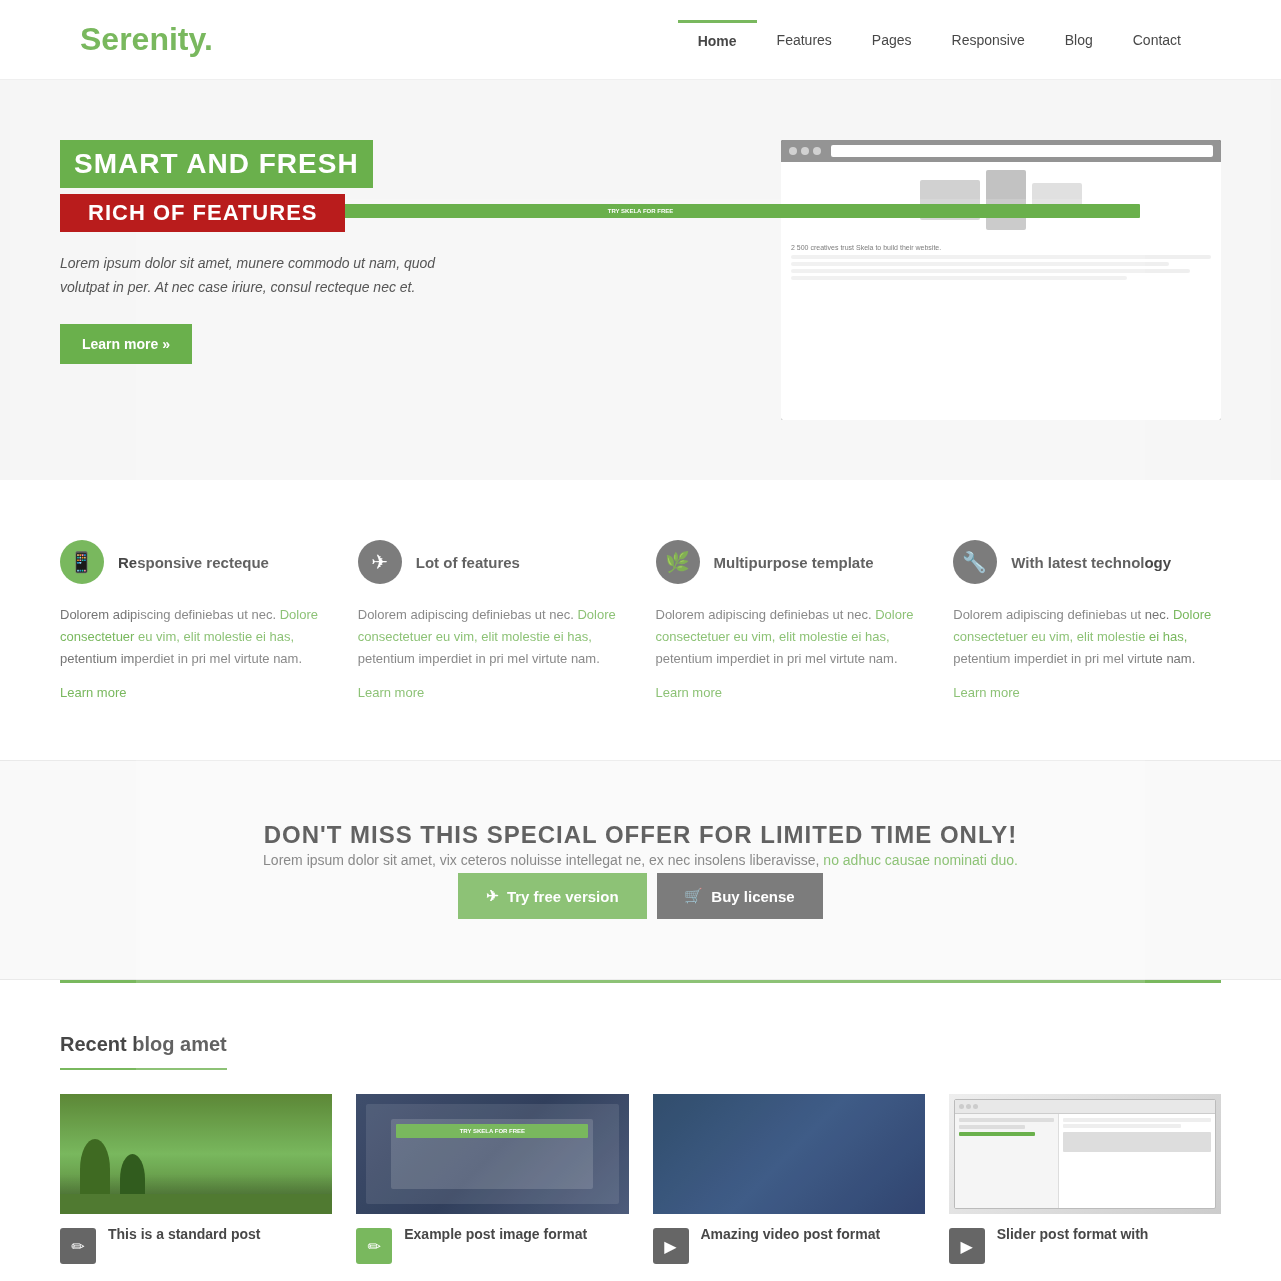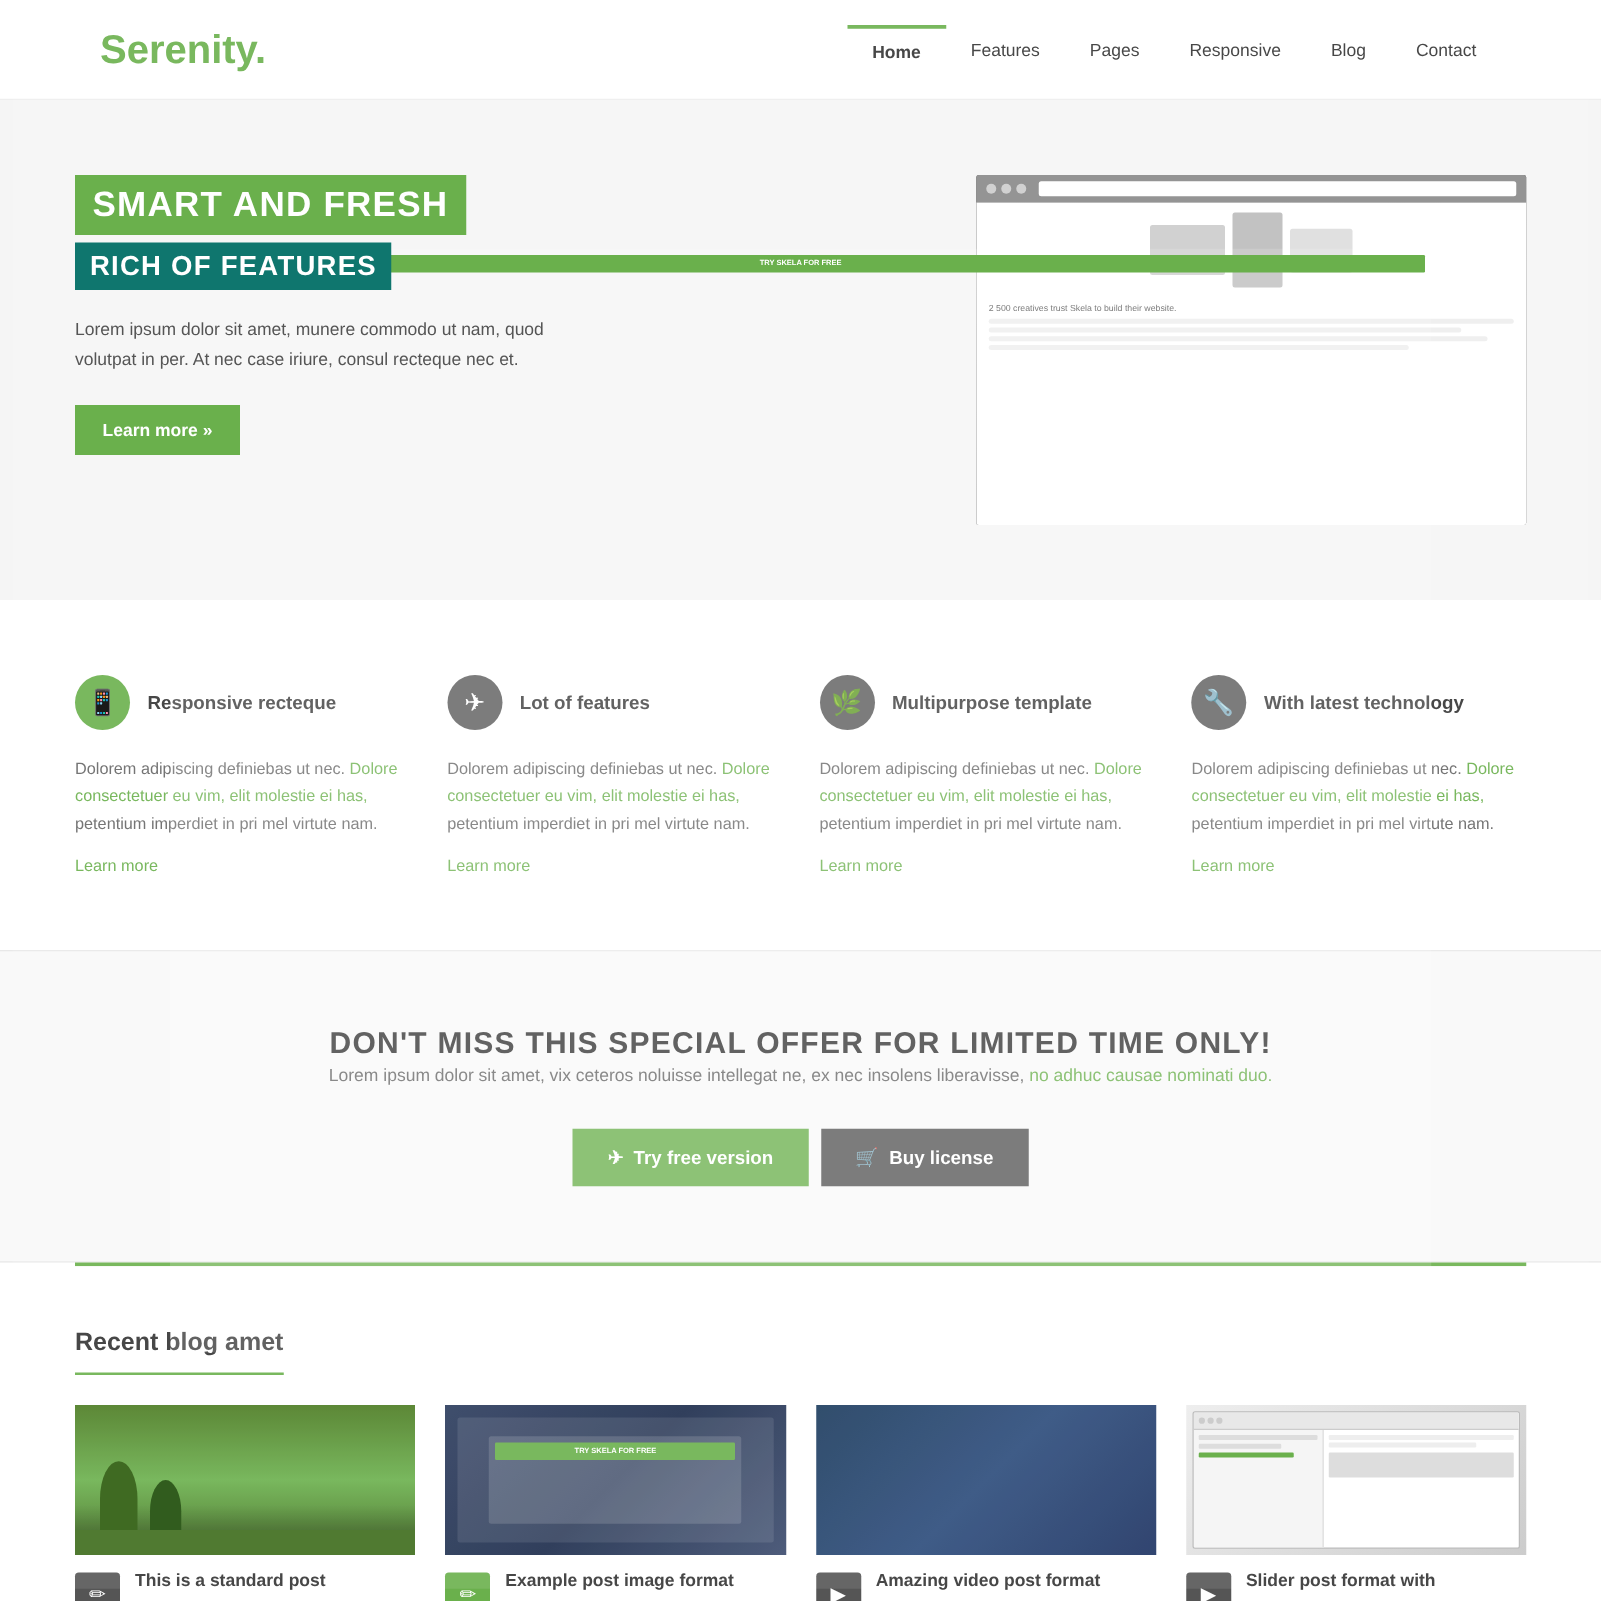--- a/index.html
+++ b/index.html
@@ -60,36 +60,37 @@
       color: #fff;
       font-size: 28px;
       font-weight: 900;
       padding: 8px 14px;
       display: inline-block;
       margin-bottom: 6px;
       text-transform: uppercase;
       letter-spacing: 1px;
     }
     .hero-title-dark {
-      background: #0f766e;
+      background: #b91c1c;
       color: #fff;
       font-size: 22px;
       font-weight: 700;
-      padding: 6px 12px;
+      padding: 6px 28px;
       display: inline-block;
       margin-bottom: 20px;
       text-transform: uppercase;
       letter-spacing: 1px;
     }
     .hero-text {
       font-size: 14px;
       color: #555;
       line-height: 1.7;
       margin-bottom: 24px;
       max-width: 380px;
+      font-style: italic;
     }
     .btn-green {
       background: #6ab04c;
       color: #fff;
       border: none;
       padding: 12px 22px;
       font-size: 14px;
       font-weight: bold;
       cursor: pointer;
       display: inline-flex;
@@ -172,21 +173,20 @@
     .offer-title {
       font-size: 24px;
       font-weight: 900;
       color: #333;
       text-transform: uppercase;
       letter-spacing: 1px;
     }
     .offer-text {
       font-size: 14px;
       color: #666;
-      margin-bottom: 30px;
       line-height: 1.7;
     }
     .offer-text a { color: #6ab04c; text-decoration: none; }
     .offer-buttons {
       display: flex;
       justify-content: center;
       gap: 10px;
     }
     .btn-try {
       background: #6ab04c;

